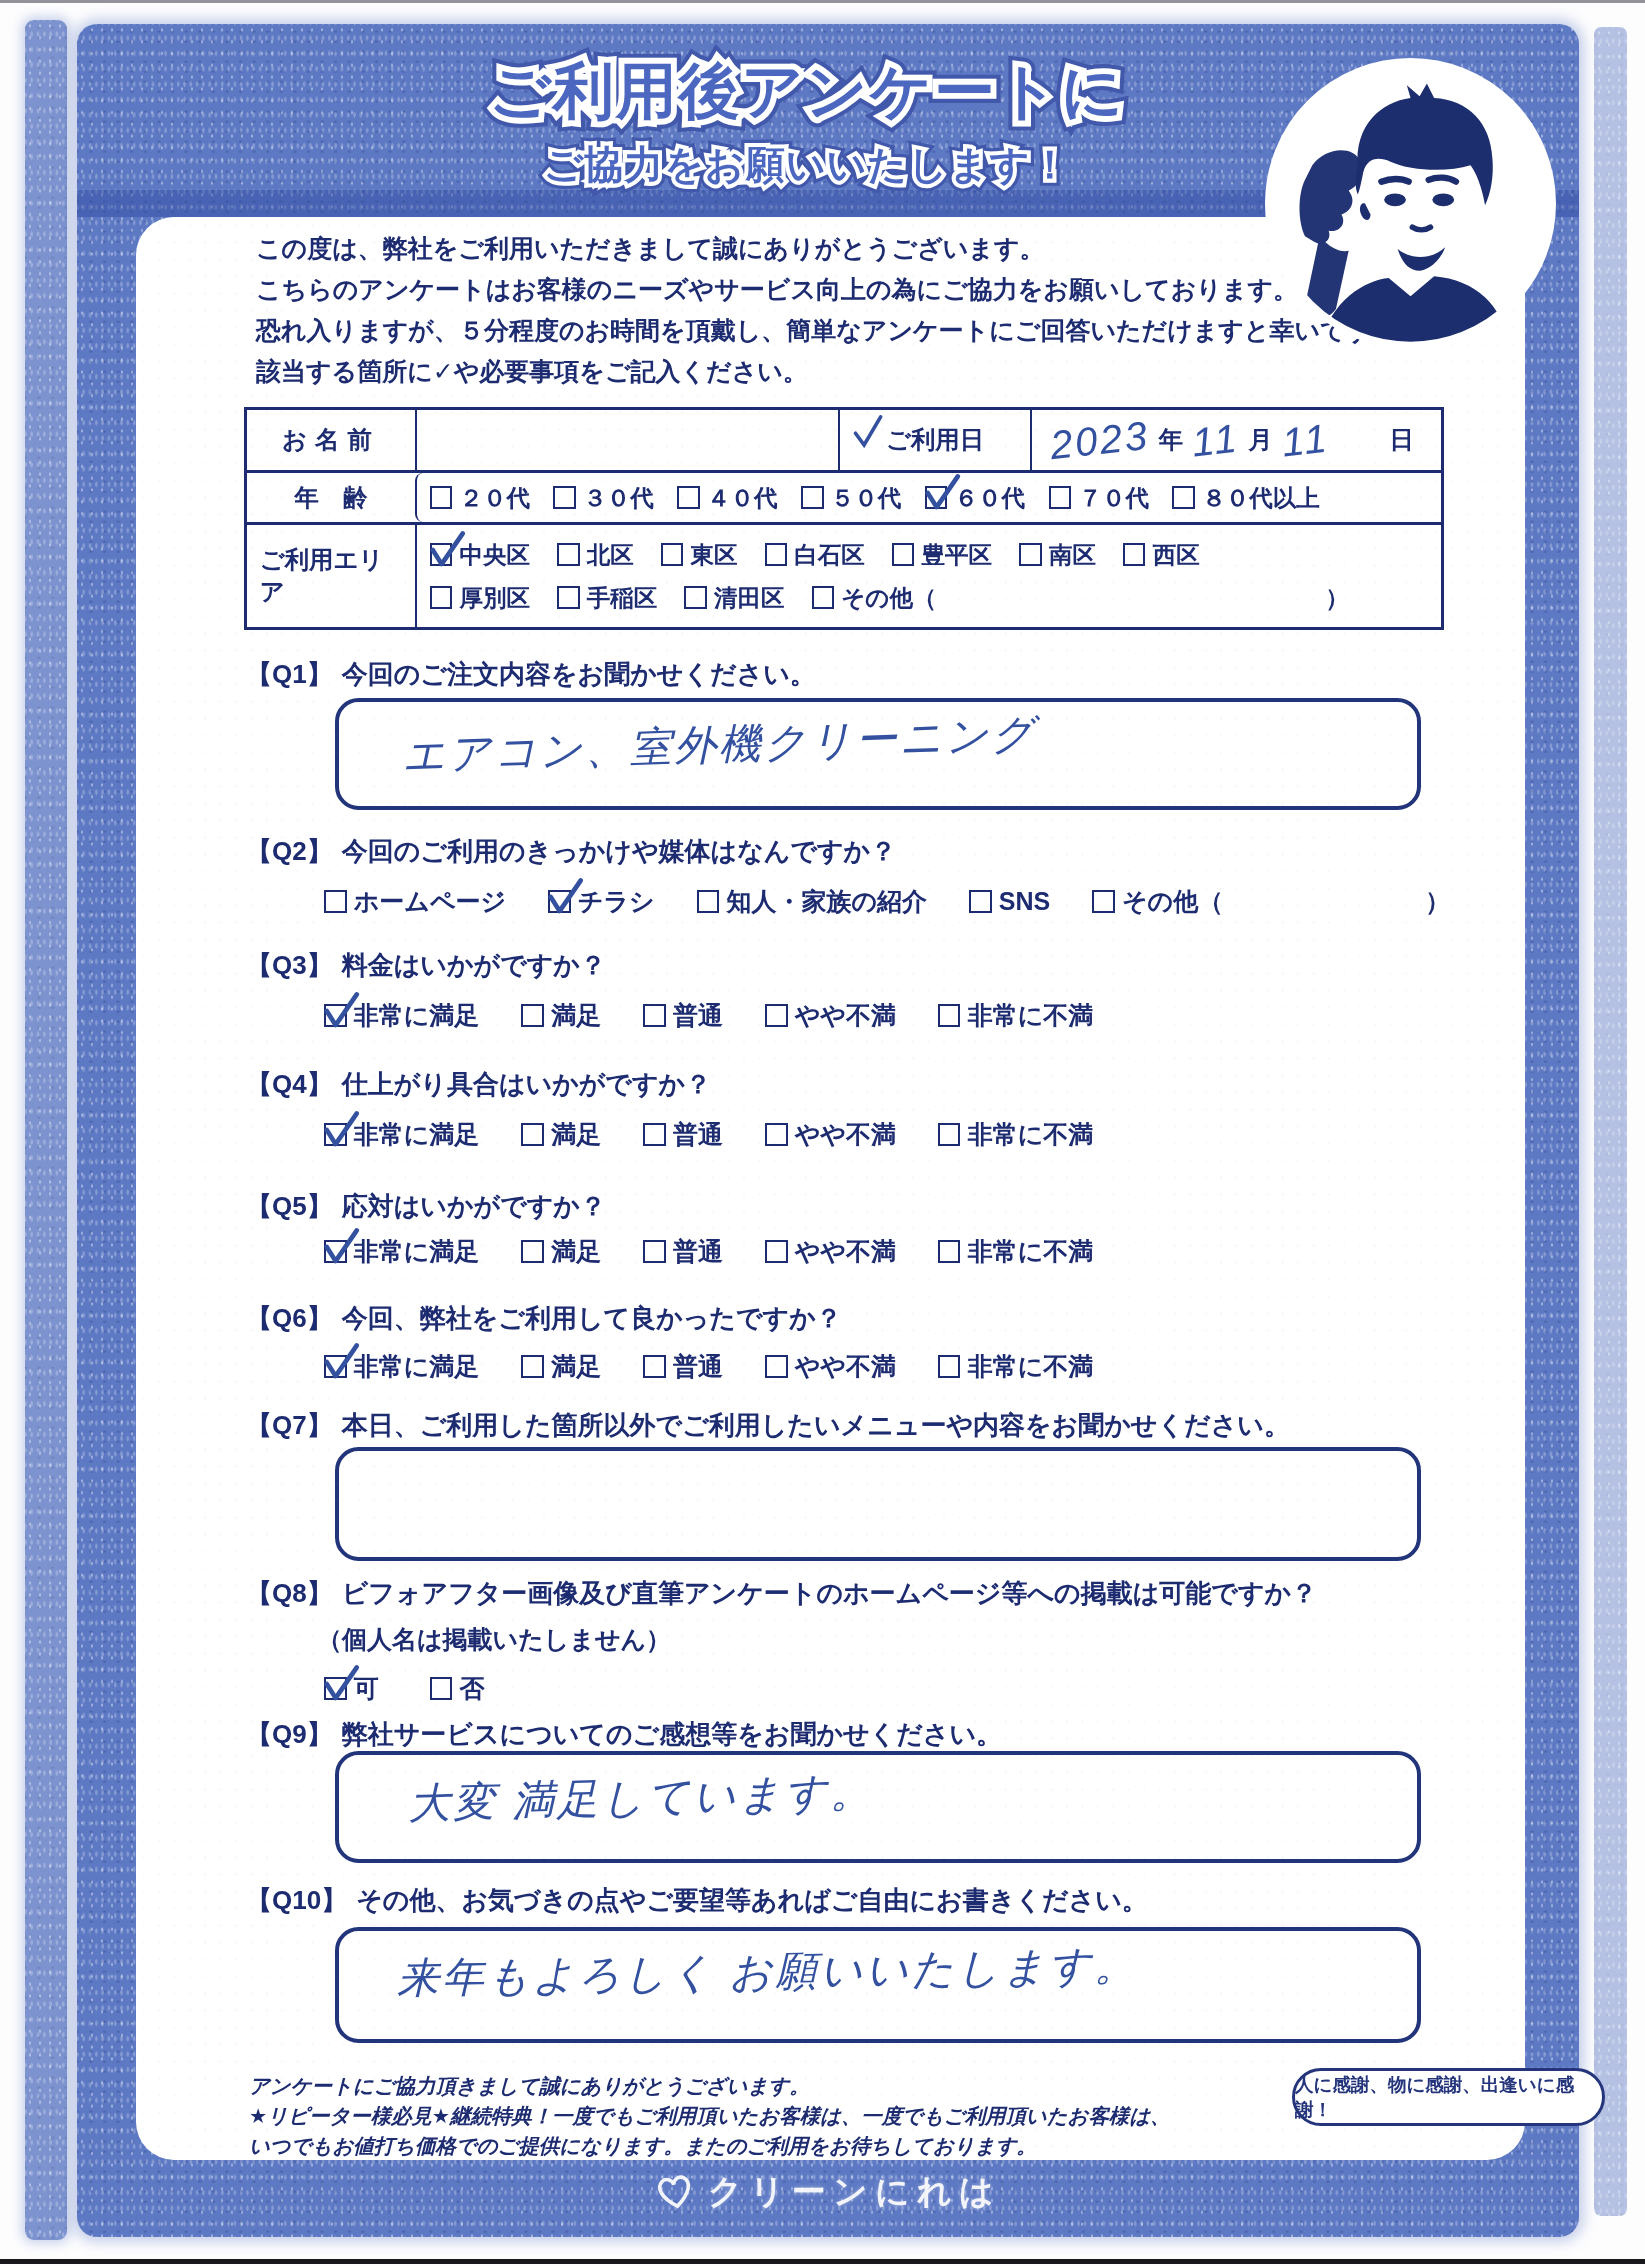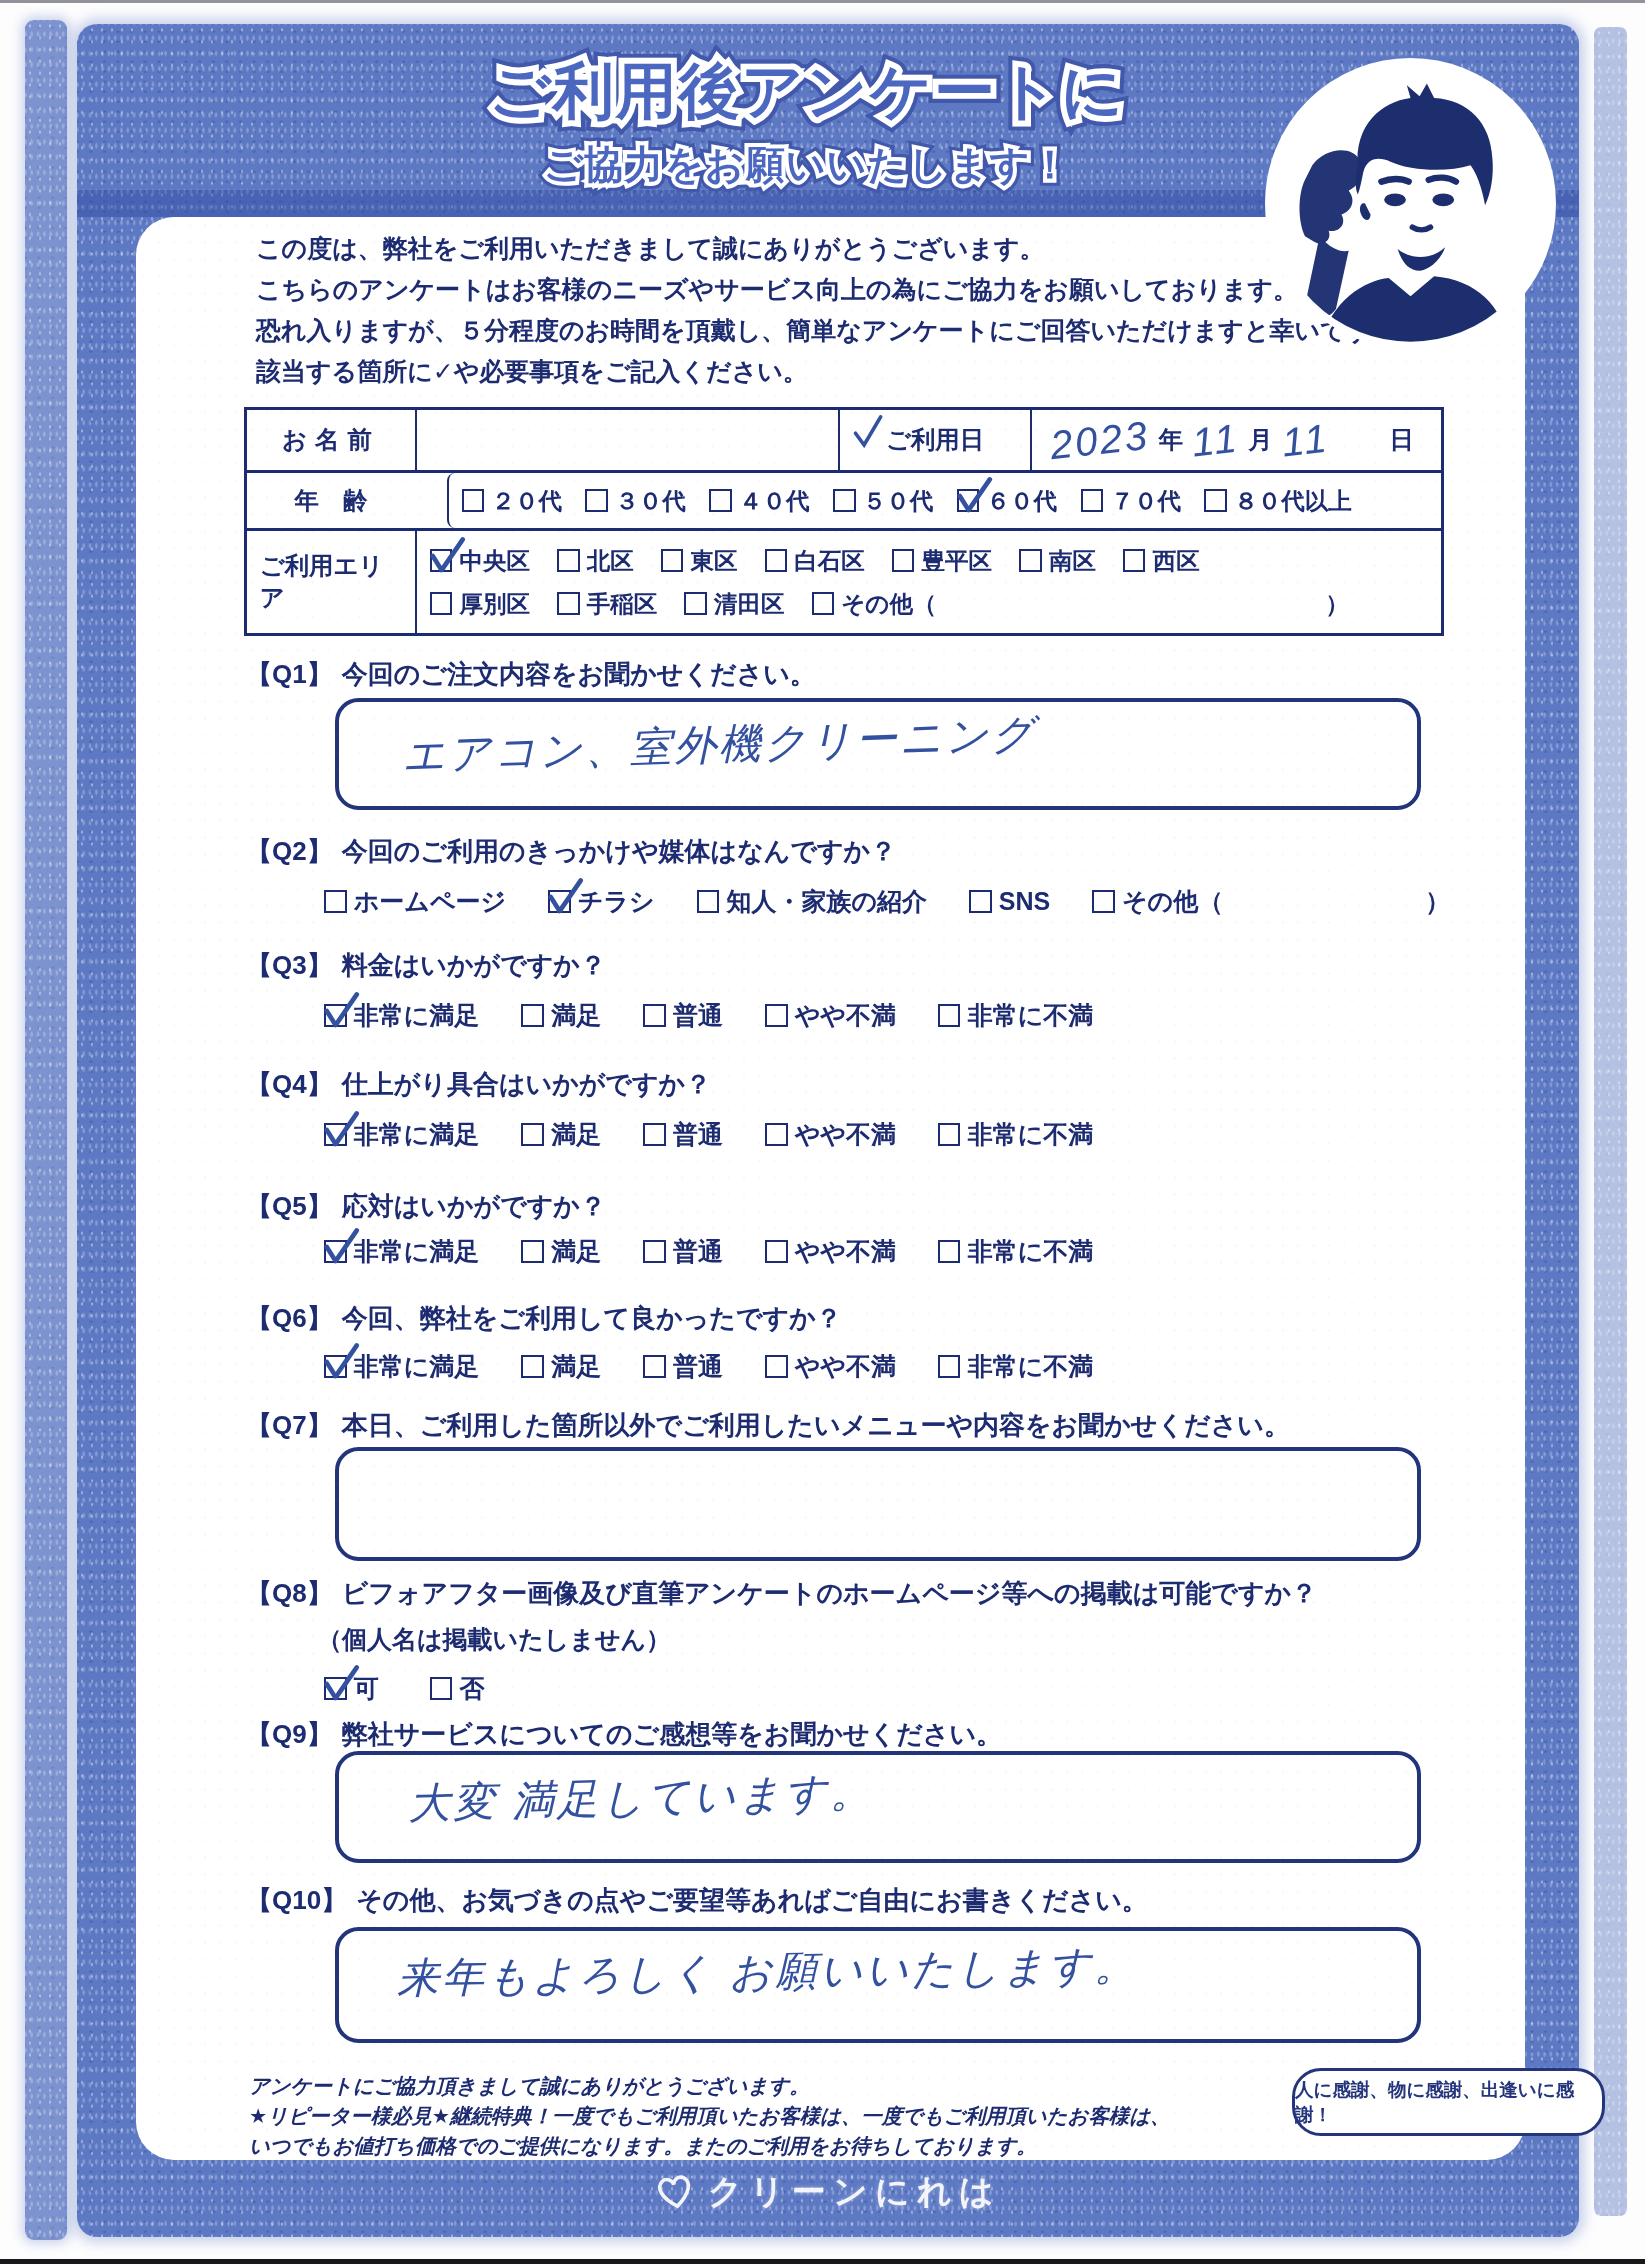--- a/index.html
+++ b/index.html
@@ -50,21 +50,21 @@
   .photo{position:absolute;left:1265px;top:58px;width:291px;height:291px;z-index:4;}
   
   .intro{position:absolute;left:256px;top:228px;z-index:2;font-size:25px;font-weight:700;line-height:41px;color:var(--ink);}
   .intro p{margin:0;}
   
   .table{position:absolute;left:244px;top:407px;width:1200px;border:3.6px solid var(--ink);z-index:2;background:transparent;}
   .tr{display:flex;border-top:3.6px solid var(--ink);}
   .tr:first-child{border-top:0;}
   .tc{border-left:2.7px solid var(--ink);display:flex;align-items:center;padding:0 12.7px;}
   .tc:first-child{border-left:0;}
-  .r1{height:60px;} .r2{height:58px;gap:32px;} .r3{height:105px;}
+  .r1{height:60px;} .r2{height:52px;} .r3{height:105px;}
   .w-label{width:168px;flex:none;justify-content:center;font-size:24.4px;font-weight:700;}
   .name-label{letter-spacing:8.1px;}
   .w-name{width:423px;flex:none;}
   .w-datelabel{width:192px;flex:none;justify-content:center;font-size:24.4px;font-weight:700;position:relative;}
   .date-cell{flex:1;}
   .hand{display:inline-block;color:var(--hand);font-style:italic;letter-spacing:2.7px;}
   .hnum{font-size:40px;transform:rotate(-6deg);margin:0 5.4px;font-weight:400;}
   .unit{font-size:24.4px;font-weight:700;color:var(--ink);margin:0 3.6px;font-style:normal;}
   .dayunit{margin-left:auto;margin-right:14.5px;}
   .tbl-opts{flex:1;display:flex;align-items:center;gap:23.5px;font-size:23.5px;font-weight:700;border-radius:8px;}
@@ -80,21 +80,21 @@
   
   .qhead{position:absolute;left:246px;display:flex;gap:9px;font-weight:700;font-size:26px;color:var(--ink);z-index:2;white-space:nowrap;}
   .qnote{position:absolute;left:317px;font-weight:700;font-size:25px;color:var(--ink);z-index:2;}
   .optrow{position:absolute;left:324px;display:flex;gap:42px;font-weight:700;font-size:25px;color:var(--ink);z-index:2;}
   .spacer{display:inline-block;height:0.9px;}
   .abox{position:absolute;left:335px;width:1086px;border:4.1px solid #23357a;border-radius:23.5px;z-index:2;background:transparent;}
   .abox .hand{white-space:nowrap;}
   
   .footer{position:absolute;left:246px;top:2070px;z-index:2;font-size:20.4px;font-weight:700;line-height:27px;color:var(--ink);}
   .footer p{margin:3px;font-style:italic;}
-  .gratitude{position:absolute;left:1292px;top:2068px;width:313px;height:68px;border:3.2px solid #25357c;border-radius:29px;
+  .gratitude{position:absolute;left:1292px;top:2068px;width:313px;height:58px;border:3.2px solid #25357c;border-radius:29px;
     background:#ffffff;display:flex;align-items:center;justify-content:center;font-size:18.5px;font-weight:700;color:#25357c;z-index:5;}
   .logo{position:absolute;left:77px;top:2169px;width:1502px;display:flex;justify-content:center;align-items:center;gap:12.7px;
     color:#ffffff;opacity:.92;z-index:3;font-size:34px;font-weight:700;letter-spacing:7.2px;text-shadow:0 0 5.4px rgba(255,255,255,.4);}
   .heart{width:40px;height:36px;transform:rotate(-10deg);}
 </style>
 </head>
 <body>
 
 <div class="page">
 

